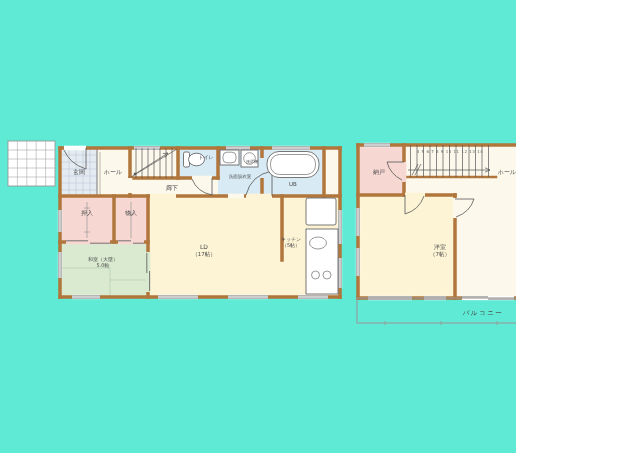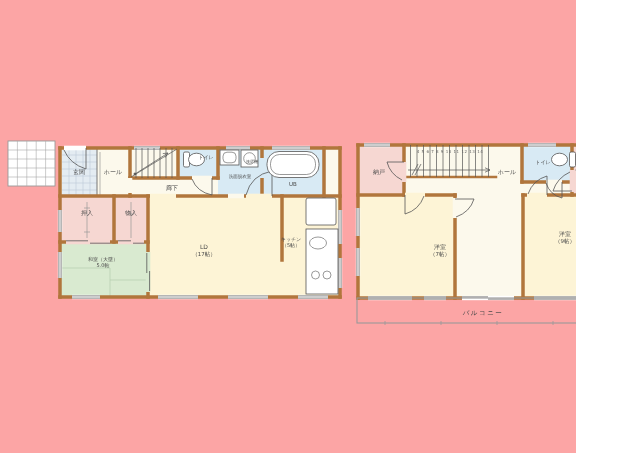--- a/index.html
+++ b/index.html
@@ -1,16 +1,16 @@
 <!DOCTYPE html>
 <html><head>
 <meta charset="utf-8">
 <style>
   html,body{margin:0;padding:0;background:#fff;}
-  #canvas{position:relative;width:576px;height:453px;background:#fca5a5;overflow:hidden;
+  #canvas{position:relative;width:516px;height:453px;background:#5eead4;overflow:hidden;
           font-family:"DejaVu Sans","Liberation Sans",sans-serif;}
   #plan-svg{position:absolute;left:0;top:0;}
   .lbl{position:absolute;transform:translate(-50%,-50%);color:#4a4a4a;white-space:nowrap;
        text-align:center;line-height:1.25;}
   .lbl span{display:block;}
   .fs65{font-size:6.5px;} .fs6{font-size:6px;} .fs55{font-size:5.5px;}
   .fs5{font-size:5px;} .fs45{font-size:4.5px;} .fs4{font-size:4px;}
   .vert{writing-mode:vertical-rl;transform:translate(-50%,-50%);}
   .sp{letter-spacing:1.5px;}
   .nums{letter-spacing:0.5px;color:#666;}

